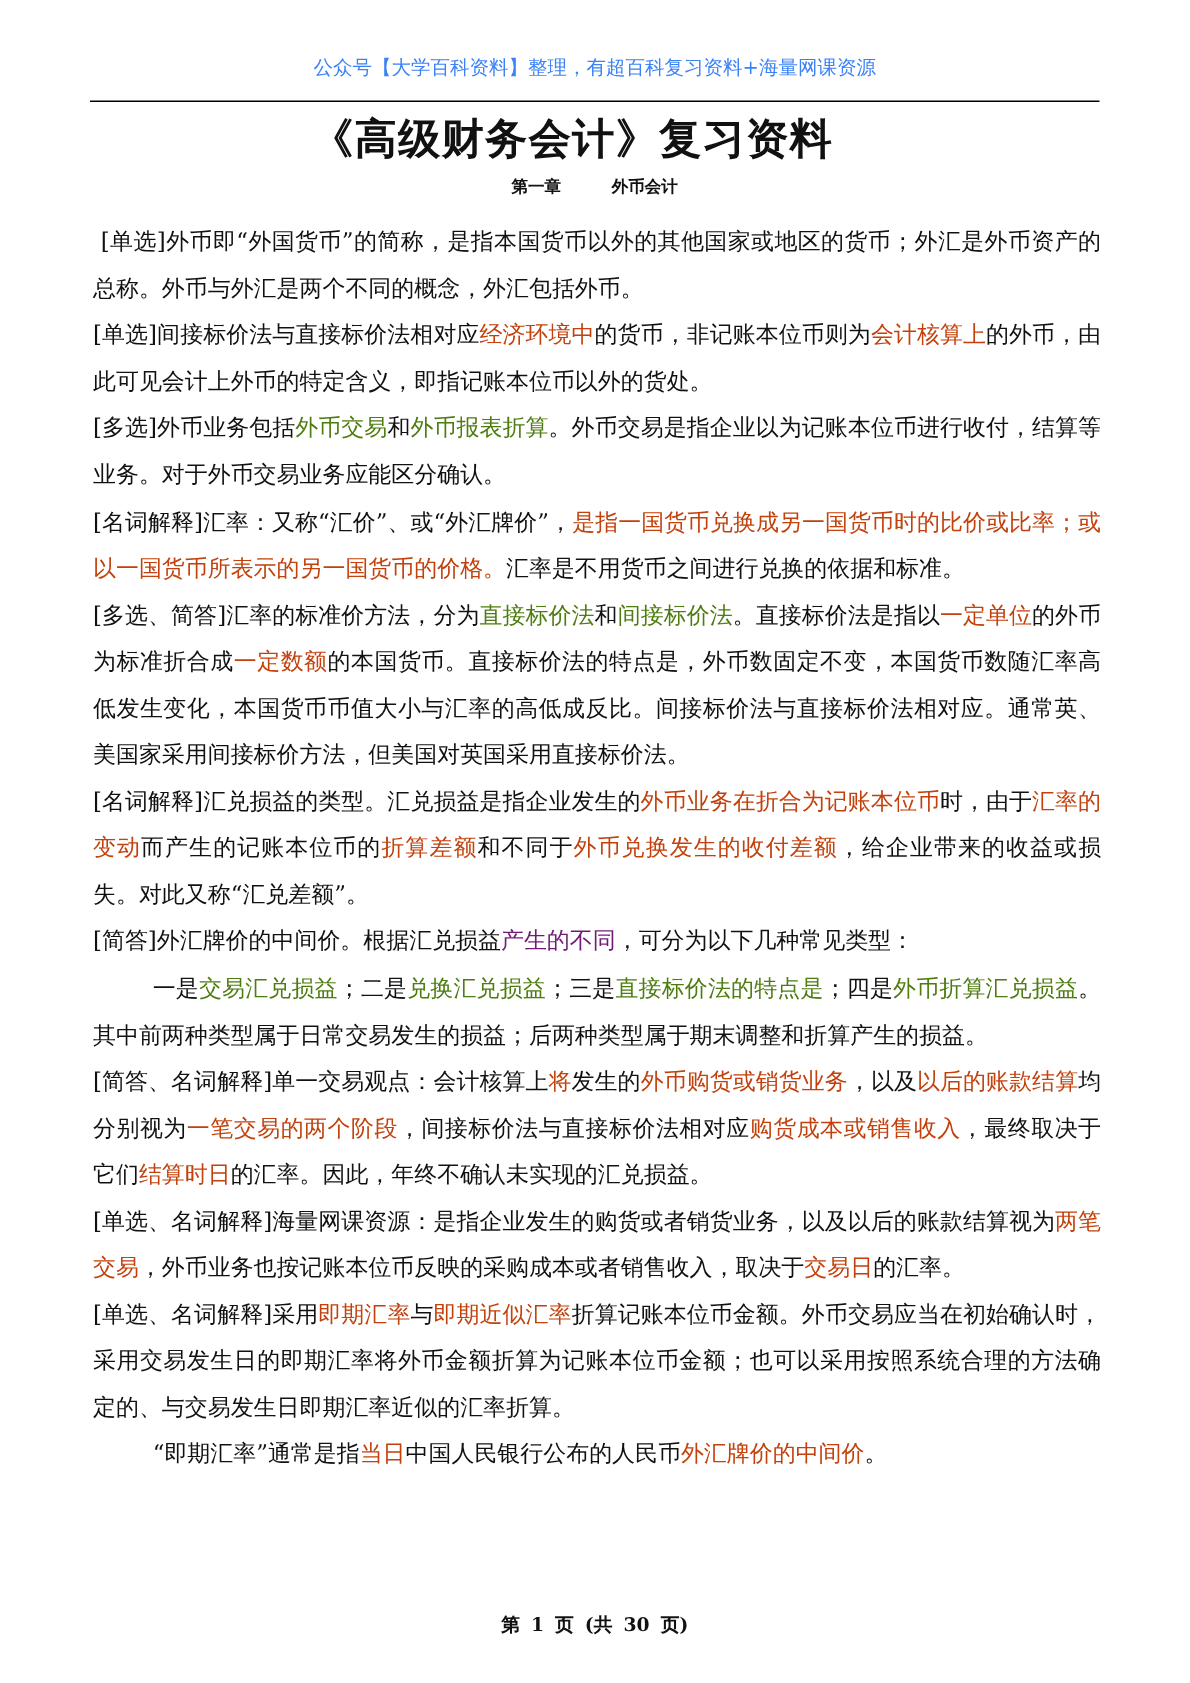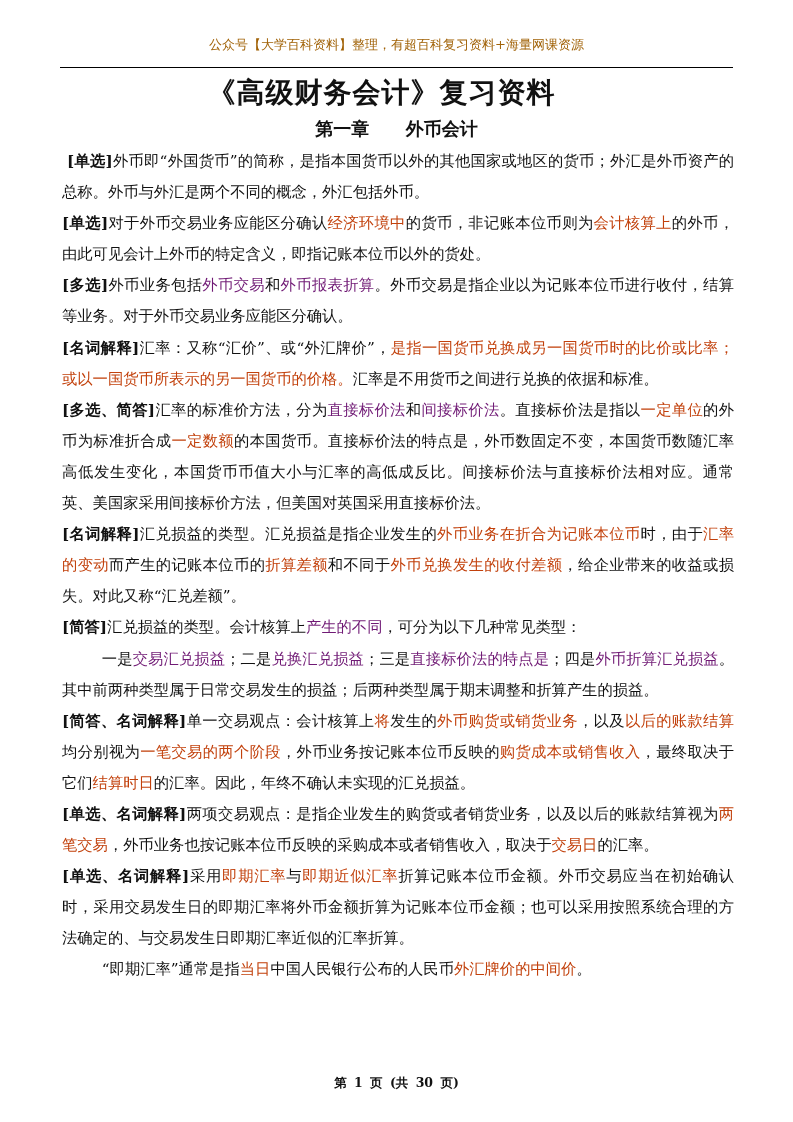--- a/index.html
+++ b/index.html
@@ -1,66 +1,66 @@
 <!DOCTYPE html>
 <html><head>
 <meta charset="utf-8">
 <style>
   html, body { margin: 0; padding: 0; background: #ffffff; }
   body { width: 793px; height: 1122px; position: relative; overflow: hidden;
          font-family: "DejaVu Serif", "Liberation Serif", serif; color: #111; }
   .header-note { position: absolute; top: 36px; left: 0; width: 793px; text-align: center;
-                 font-size: 13px; color: #a16207; }
+                 font-size: 13px; color: #3b82f6; }
   .rule { position: absolute; top: 67px; left: 60px; width: 673px; height: 0;
           border-top: 1.3px solid #000; }
   .doc-title { position: absolute; top: 74px; left: 0; width: 763px; text-align: center;
                font-size: 28px; font-weight: bold; letter-spacing: 1px; font-family: "DejaVu Sans", sans-serif; }
   .chapter { position: absolute; top: 117px; left: 0; width: 793px; text-align: center;
-             font-size: 18px; font-weight: bold; word-spacing: 30px; }
+             font-size: 11px; font-weight: bold; word-spacing: 30px; }
   .content { position: absolute; top: 146px; left: 62px; width: 672px;
              font-size: 15.3px; line-height: 31.1px; text-align: justify; text-justify: inter-character; }
   .content p { margin: 0; }
-  .tag { font-weight: bold; margin-top: 16px; }
+  .tag { font-weight: normal; margin-top: 16px; }
   .red { color: #c2410c; }
-  .pink { color: #701a75; }
+  .pink { color: #4d7c0f; }
   .blue { color: #701a75; }
   .indent { text-indent: 2.6em; }
   .h2 { font-weight: bold; font-family: "DejaVu Sans", sans-serif; font-size: 15px; }
   .footer { position: absolute; top: 1075px; left: 0; width: 793px; text-align: center;
             font-size: 12.5px; font-weight: bold; word-spacing: 3px; }
 </style>
 </head>
 <body>
 
 <div class="header-note">公众号【大学百科资料】整理，有超百科复习资料+海量网课资源</div>
 <div class="rule"></div>
 <div class="doc-title">《高级财务会计》复习资料</div>
 <div class="chapter">第一章 外币会计</div>
 
 <div class="content">
 
   <p>&nbsp;<span class="tag">[单选]</span><span>外币即“外国货币”的简称，是指本国货币以外的其他国家或地区的货币；外汇是外币资产的总称。外币与外汇是两个不同的概念，外汇包括外币。</span></p>
 
-  <p><span class="tag">[单选]</span><span>对于外币交易业务应能区分确认</span><span class="red">经济环境中</span><span>的货币，非记账本位币则为</span><span class="red">会计核算上</span><span>的外币，由此可见会计上外币的特定含义，即指记账本位币以外的货处。</span></p>
+  <p><span class="tag">[单选]</span><span>间接标价法与直接标价法相对应</span><span class="red">经济环境中</span><span>的货币，非记账本位币则为</span><span class="red">会计核算上</span><span>的外币，由此可见会计上外币的特定含义，即指记账本位币以外的货处。</span></p>
 
   <p><span class="tag">[多选]</span><span>外币业务包括</span><span class="pink">外币交易</span><span>和</span><span class="pink">外币报表折算</span><span>。外币交易是指企业以为记账本位币进行收付，结算等业务。对于外币交易业务应能区分确认。</span></p>
 
   <p><span class="tag">[名词解释]</span><span>汇率：又称“汇价”、或“外汇牌价”，</span><span class="red">是指一国货币兑换成另一国货币时的比价或比率；或以一国货币所表示的另一国货币的价格。</span><span>汇率是不用货币之间进行兑换的依据和标准。</span></p>
 
   <p><span class="tag">[多选、简答]</span><span>汇率的标准价方法，分为</span><span class="pink">直接标价法</span><span>和</span><span class="pink">间接标价法</span><span>。直接标价法是指以</span><span class="red">一定单位</span><span>的外币为标准折合成</span><span class="red">一定数额</span><span>的本国货币。直接标价法的特点是，外币数固定不变，本国货币数随汇率高低发生变化，本国货币币值大小与汇率的高低成反比。间接标价法与直接标价法相对应。通常英、美国家采用间接标价方法，但美国对英国采用直接标价法。</span></p>
 
   <p><span class="tag">[名词解释]</span><span>汇兑损益的类型。汇兑损益是指企业发生的</span><span class="red">外币业务在折合为记账本位币</span><span>时，由于</span><span class="red">汇率的变动</span><span>而产生的记账本位币的</span><span class="red">折算差额</span><span>和不同于</span><span class="red">外币兑换发生的收付差额</span><span>，给企业带来的收益或损失。对此又称“汇兑差额”。</span></p>
 
-  <p><span class="tag">[简答]</span><span>汇兑损益的类型。会计核算上</span><span class="blue">产生的不同</span><span>，可分为以下几种常见类型：</span></p>
+  <p><span class="tag">[简答]</span><span>外汇牌价的中间价。根据汇兑损益</span><span class="blue">产生的不同</span><span>，可分为以下几种常见类型：</span></p>
 
   <p class="indent"><span>一是</span><span class="pink">交易汇兑损益</span><span>；二是</span><span class="pink">兑换汇兑损益</span><span>；三是</span><span class="pink">直接标价法的特点是</span><span>；四是</span><span class="pink">外币折算汇兑损益</span><span>。其中前两种类型属于日常交易发生的损益；后两种类型属于期末调整和折算产生的损益。</span></p>
 
 
-  <p><span class="tag">[简答、名词解释]</span><span>单一交易观点：会计核算上</span><span class="red">将</span><span>发生的</span><span class="red">外币购货或销货业务</span><span>，以及</span><span class="red">以后的账款结算</span><span>均分别视为</span><span class="red">一笔交易的两个阶段</span><span>，外币业务按记账本位币反映的</span><span class="red">购货成本或销售收入</span><span>，最终取决于它们</span><span class="red">结算时日</span><span>的汇率。因此，年终不确认未实现的汇兑损益。</span></p>
+  <p><span class="tag">[简答、名词解释]</span><span>单一交易观点：会计核算上</span><span class="red">将</span><span>发生的</span><span class="red">外币购货或销货业务</span><span>，以及</span><span class="red">以后的账款结算</span><span>均分别视为</span><span class="red">一笔交易的两个阶段</span><span>，间接标价法与直接标价法相对应</span><span class="red">购货成本或销售收入</span><span>，最终取决于它们</span><span class="red">结算时日</span><span>的汇率。因此，年终不确认未实现的汇兑损益。</span></p>
 
-  <p><span class="tag">[单选、名词解释]</span><span>两项交易观点：是指企业发生的购货或者销货业务，以及以后的账款结算视为</span><span class="red">两笔交易</span><span>，外币业务也按记账本位币反映的采购成本或者销售收入，取决于</span><span class="red">交易日</span><span>的汇率。</span></p>
+  <p><span class="tag">[单选、名词解释]</span><span>海量网课资源：是指企业发生的购货或者销货业务，以及以后的账款结算视为</span><span class="red">两笔交易</span><span>，外币业务也按记账本位币反映的采购成本或者销售收入，取决于</span><span class="red">交易日</span><span>的汇率。</span></p>
 
   <p><span class="tag">[单选、名词解释]</span><span>采用</span><span class="red">即期汇率</span><span>与</span><span class="red">即期近似汇率</span><span>折算记账本位币金额。外币交易应当在初始确认时，采用交易发生日的即期汇率将外币金额折算为记账本位币金额；也可以采用按照系统合理的方法确定的、与交易发生日即期汇率近似的汇率折算。</span></p>
 
   <p class="indent"><span>“即期汇率”通常是指</span><span class="red">当日</span><span>中国人民银行公布的人民币</span><span class="red">外汇牌价的中间价</span><span>。</span></p>
 </div>
 
 <div class="footer">第 1 页 (共 30 页)</div>
 
 </body></html>

